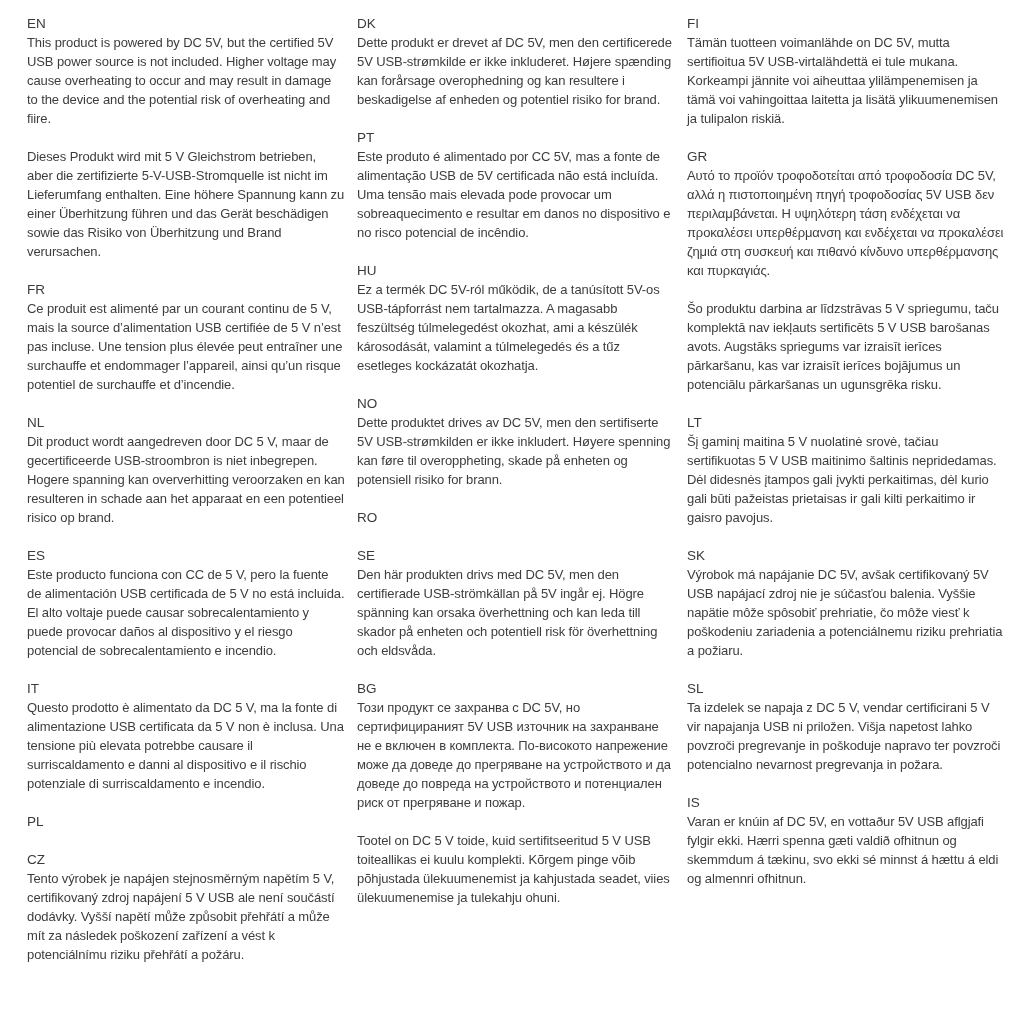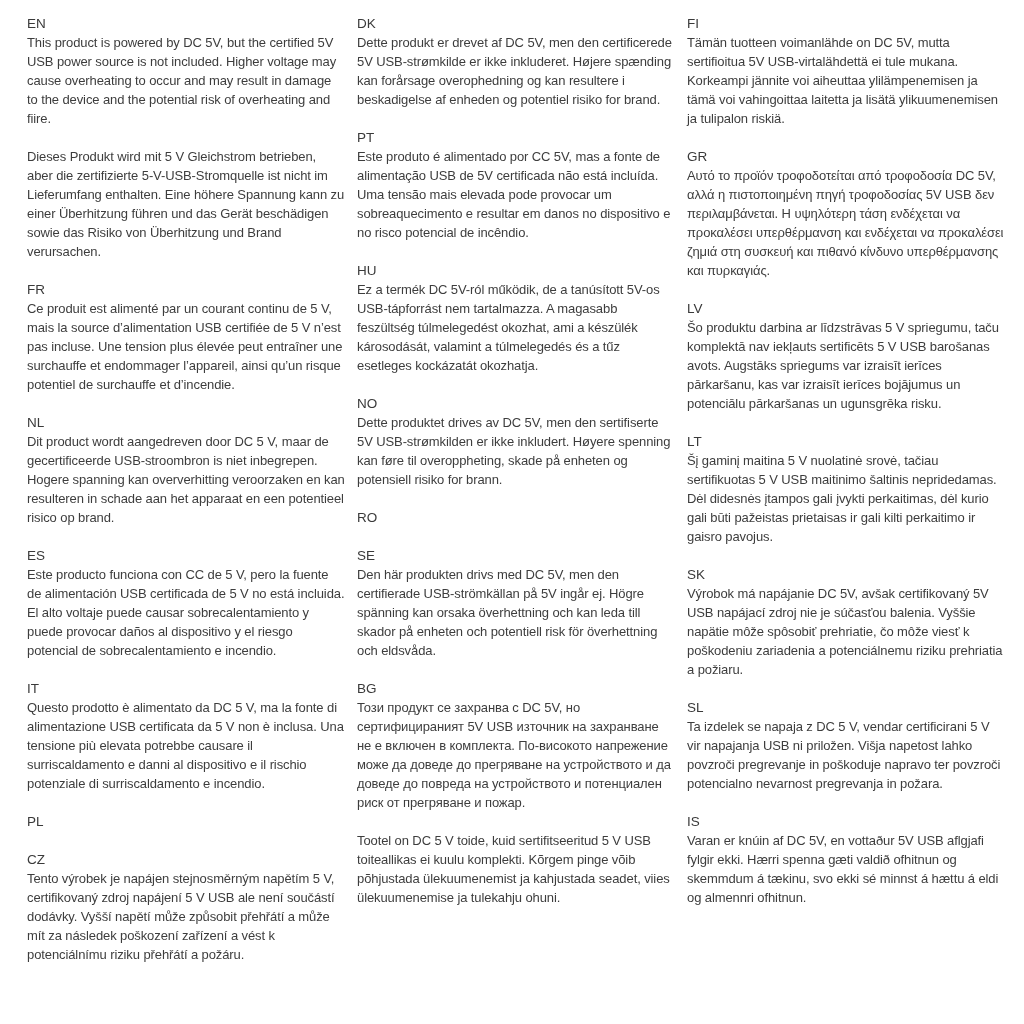--- a/index.html
+++ b/index.html
@@ -118,21 +118,20 @@
   <div class="col">
     <div class="lang-section">
       <div class="lang-code">FI</div>
       <div class="lang-text">Tämän tuotteen voimanlähde on DC 5V, mutta sertifioitua 5V USB-virtalähdettä ei tule mukana. Korkeampi jännite voi aiheuttaa ylilämpenemisen ja tämä voi vahingoittaa laitetta ja lisätä ylikuumenemisen ja tulipalon riskiä.</div>
     </div>
     <div class="lang-section">
       <div class="lang-code">GR</div>
       <div class="lang-text">Αυτό το προϊόν τροφοδοτείται από τροφοδοσία DC 5V, αλλά η πιστοποιημένη πηγή τροφοδοσίας 5V USB δεν περιλαμβάνεται. Η υψηλότερη τάση ενδέχεται να προκαλέσει υπερθέρμανση και ενδέχεται να προκαλέσει ζημιά στη συσκευή και πιθανό κίνδυνο υπερθέρμανσης και πυρκαγιάς.</div>
     </div>
     <div class="lang-section">
-      <div class="lang-code">LV</div>
       <div class="lang-text">Šo produktu darbina ar līdzstrāvas 5 V spriegumu, taču komplektā nav iekļauts sertificēts 5 V USB barošanas avots. Augstāks spriegums var izraisīt ierīces pārkaršanu, kas var izraisīt ierīces bojājumus un potenciālu pārkaršanas un ugunsgrēka risku.</div>
     </div>
     <div class="lang-section">
       <div class="lang-code">LT</div>
       <div class="lang-text">Šį gaminį maitina 5 V nuolatinė srovė, tačiau sertifikuotas 5 V USB maitinimo šaltinis nepridedamas. Dėl didesnės įtampos gali įvykti perkaitimas, dėl kurio gali būti pažeistas prietaisas ir gali kilti perkaitimo ir gaisro pavojus.</div>
     </div>
     <div class="lang-section">
       <div class="lang-code">SK</div>
       <div class="lang-text">Výrobok má napájanie DC 5V, avšak certifikovaný 5V USB napájací zdroj nie je súčasťou balenia. Vyššie napätie môže spôsobiť prehriatie, čo môže viesť k poškodeniu zariadenia a potenciálnemu riziku prehriatia a požiaru.</div>
     </div>

